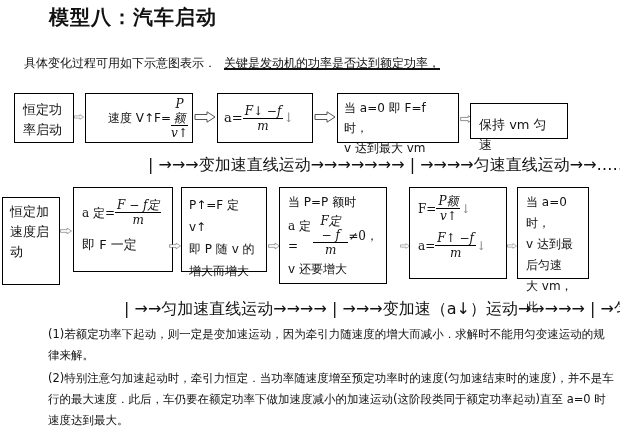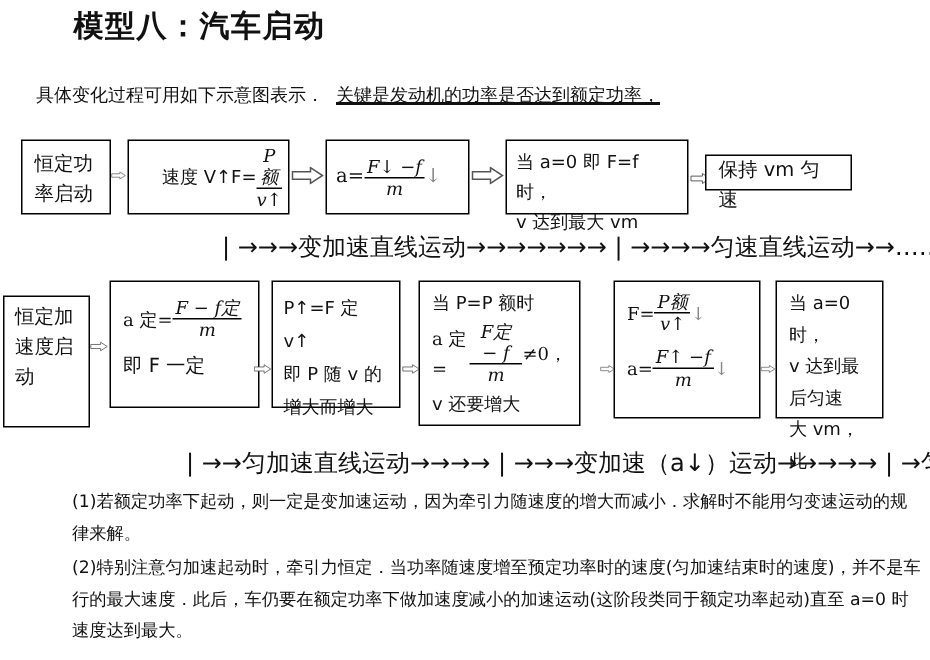--- a/index.html
+++ b/index.html
@@ -79,21 +79,21 @@
   </svg>
 
 <div class="box cjk" style="left:337px;top:93px;width:122px;height:50px;padding:4px 6px;font-size:12px;line-height:20px;">
   <div>当 a=0 即 F=f 时，</div>
   <div>v 达到最大 vm</div>
 </div>
 <svg class="arrow" style="left:460px;top:113px;width:14px;">
     <use href="#hollow-arrow"></use>
   </svg>
 
-<div class="box cjk" style="left:470px;top:103px;width:98px;height:24px;padding:0 8px;font-size:13px;">
+<div class="box cjk" style="left:470px;top:103px;width:98px;height:36px;padding:11px 8px;font-size:13px;">
   <span>保持 vm 匀速</span>
 </div>
 
 <div class="abs phase" style="left:148px;top:155px;">
   <span>|</span>
   <span>→→→</span><span>变加速直线运动</span><span>→→→→→→→</span>
   <span>|</span>
   <span>→→→→</span><span>匀速直线运动</span><span>→→……</span>
 </div>
 

